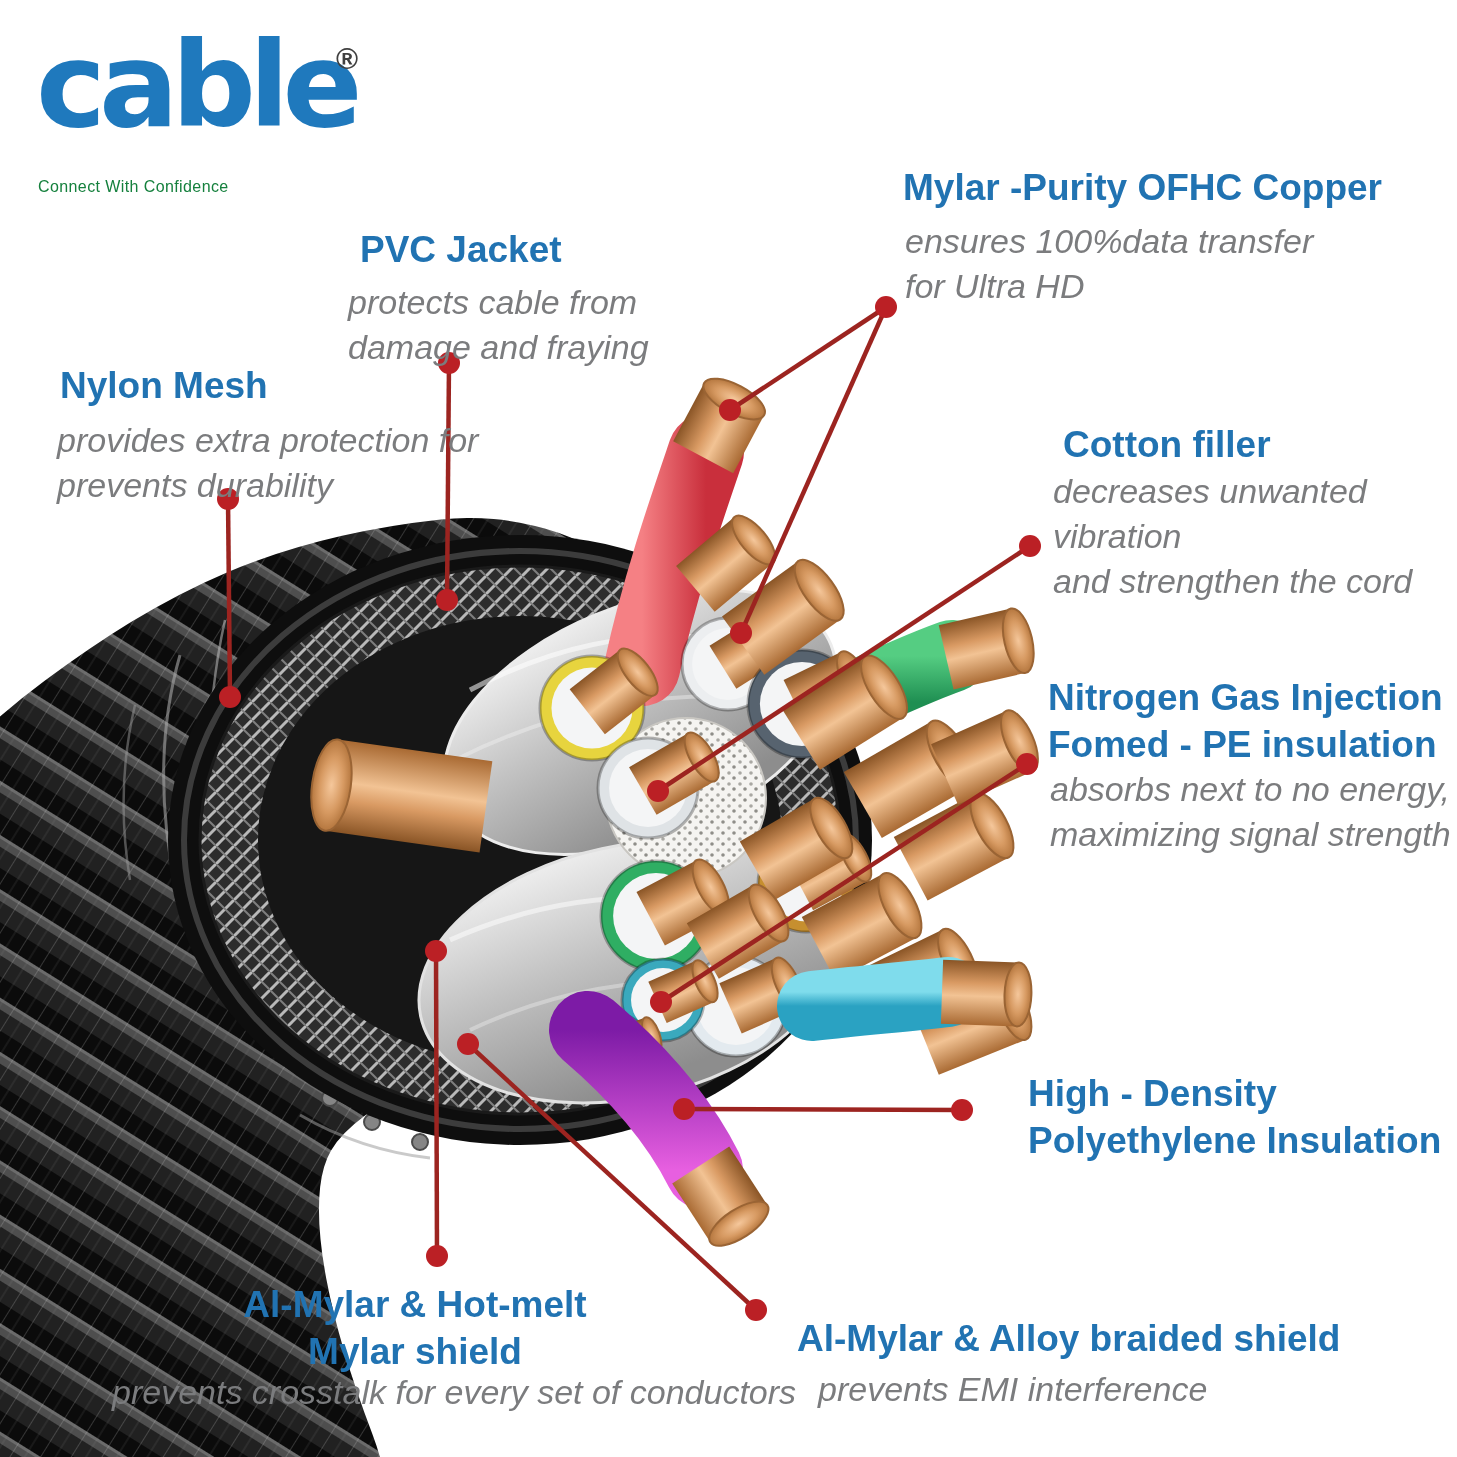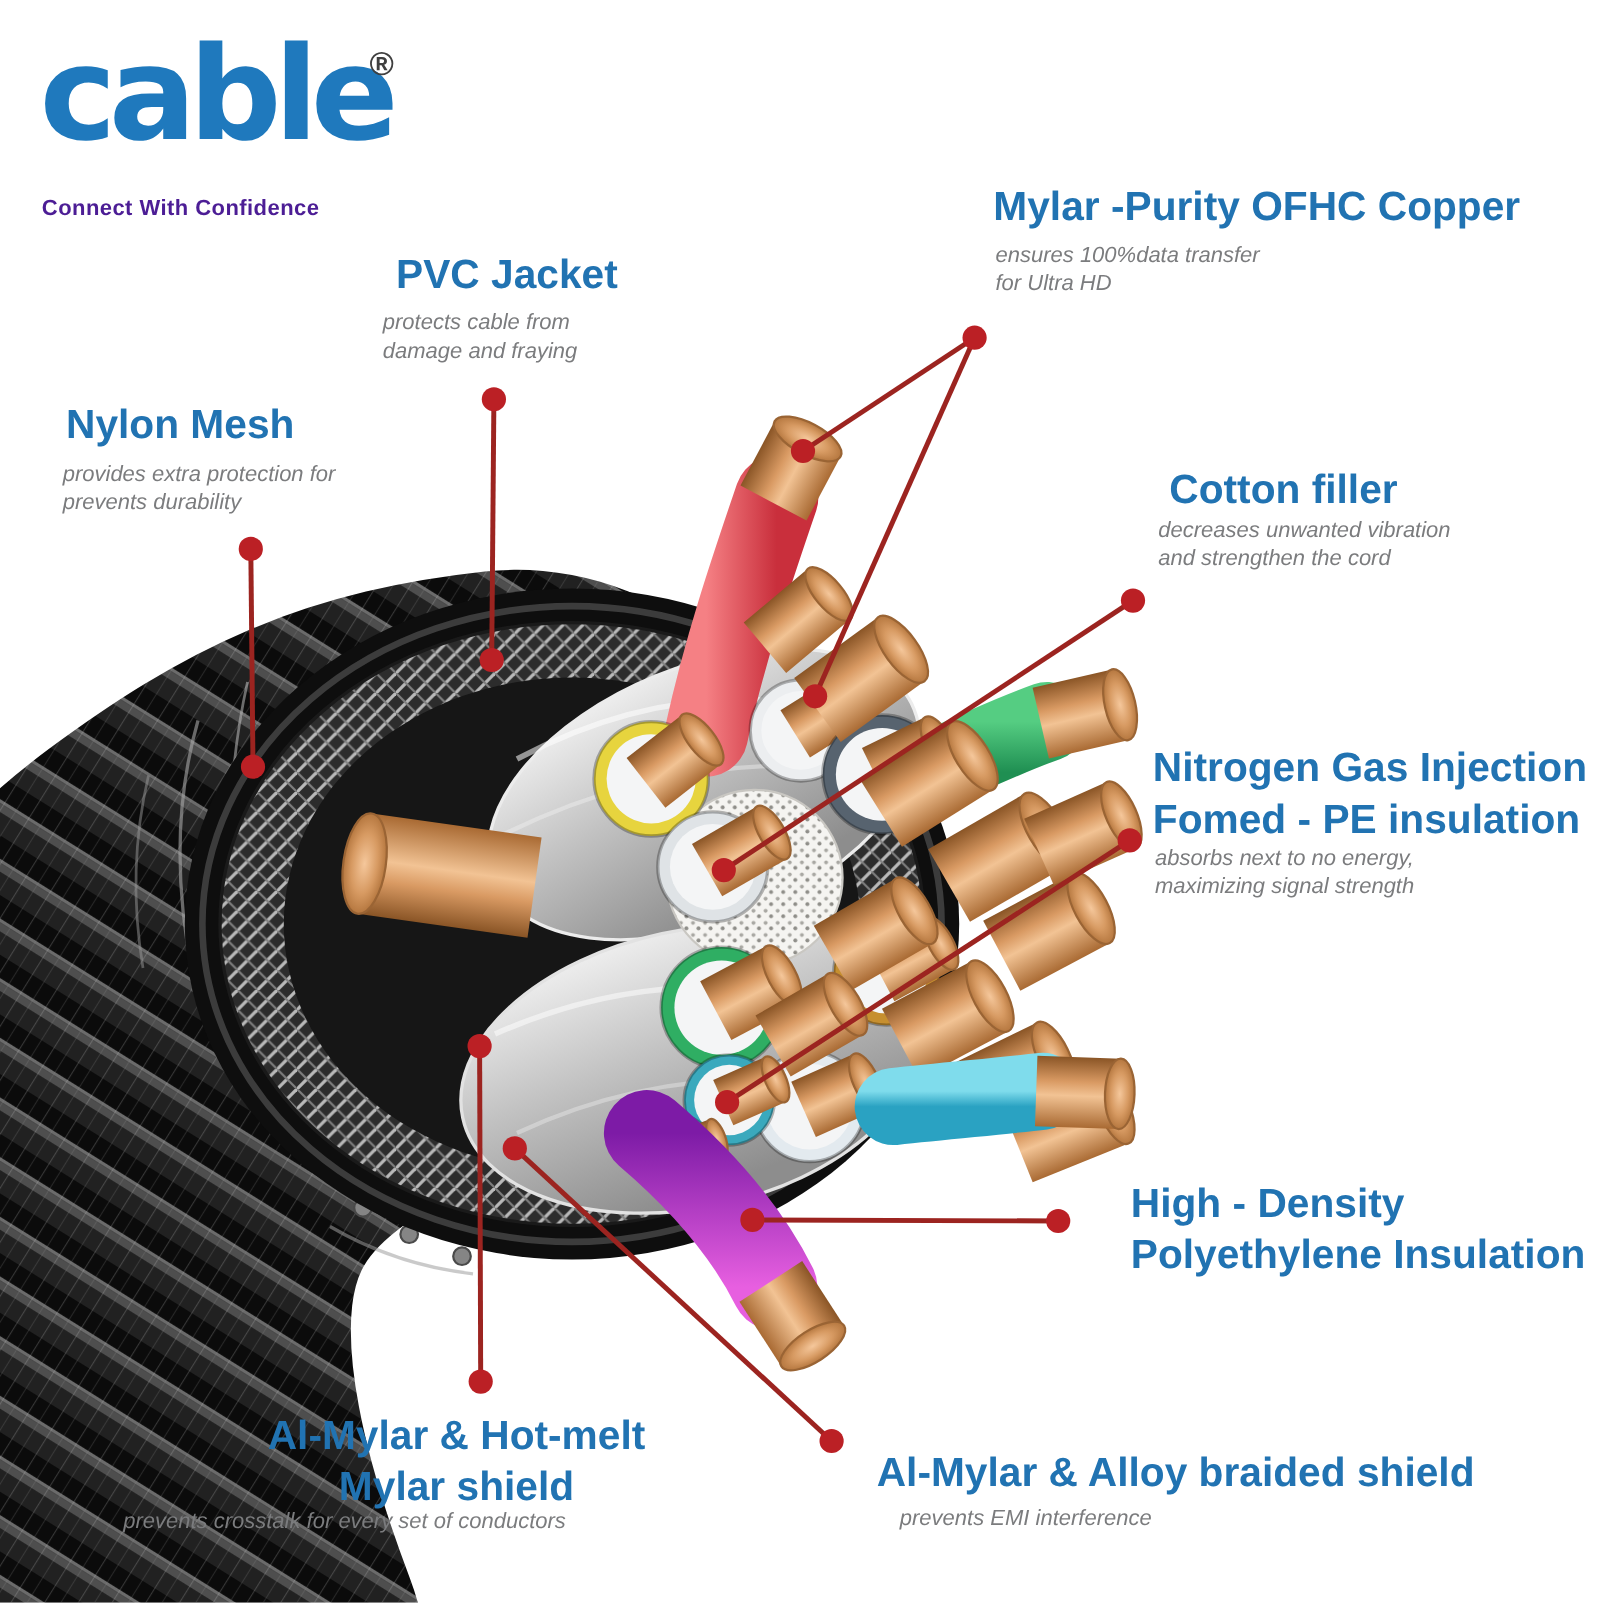--- a/index.html
+++ b/index.html
@@ -2,29 +2,29 @@
 <html><head>
 <meta charset="utf-8">
 <style>
   html,body{margin:0;padding:0;background:#ffffff;}
   .stage{position:relative;width:1457px;height:1457px;background:#ffffff;overflow:hidden;
          font-family:"Liberation Sans",sans-serif;}
   .stage svg{position:absolute;left:0;top:0;}
   .callout-title{position:absolute;font-family:"Liberation Sans",sans-serif;font-weight:700;
          font-size:37px;color:#2173b2;white-space:pre-line;line-height:1.28;}
   .callout-desc{position:absolute;font-family:"Liberation Sans",sans-serif;font-style:italic;
-         font-size:20px;color:#7b7c7e;white-space:pre-line;line-height:1.32;}
+         font-size:34px;color:#7b7c7e;white-space:pre-line;line-height:1.32;}
   .centered{text-align:center;}
   .logo{position:absolute;left:36px;top:40px;width:340px;height:175px;}
   .logo-brand{position:absolute;left:0;top:-14px;font-family:"DejaVu Sans",sans-serif;
          font-weight:bold;font-size:118px;color:#1f79bd;letter-spacing:-7px;line-height:1;}
   .logo-stripe{position:absolute;left:0;top:101px;width:300px;height:12px;background:#ffffff;}
   .logo-reg{position:absolute;left:300px;top:2px;font-size:30px;color:#3f3f3f;font-weight:bold;}
   .logo-tagline{position:absolute;left:2px;top:138px;font-family:"Liberation Sans",sans-serif;
-         font-weight:700;font-size:20px;color:#4c1d95;letter-spacing:0.4px;}
+         font-weight:400;font-size:16px;color:#15803d;letter-spacing:0.4px;}
 </style>
 </head>
 <body>
 
 <div class="stage">
 
   <svg width="1457" height="1457" viewBox="0 0 1457 1457">
     <defs>
       <pattern id="ridges" width="46" height="46" patternUnits="userSpaceOnUse" patternTransform="rotate(-58)">
         <rect width="46" height="46" fill="#0b0b0b"></rect>

